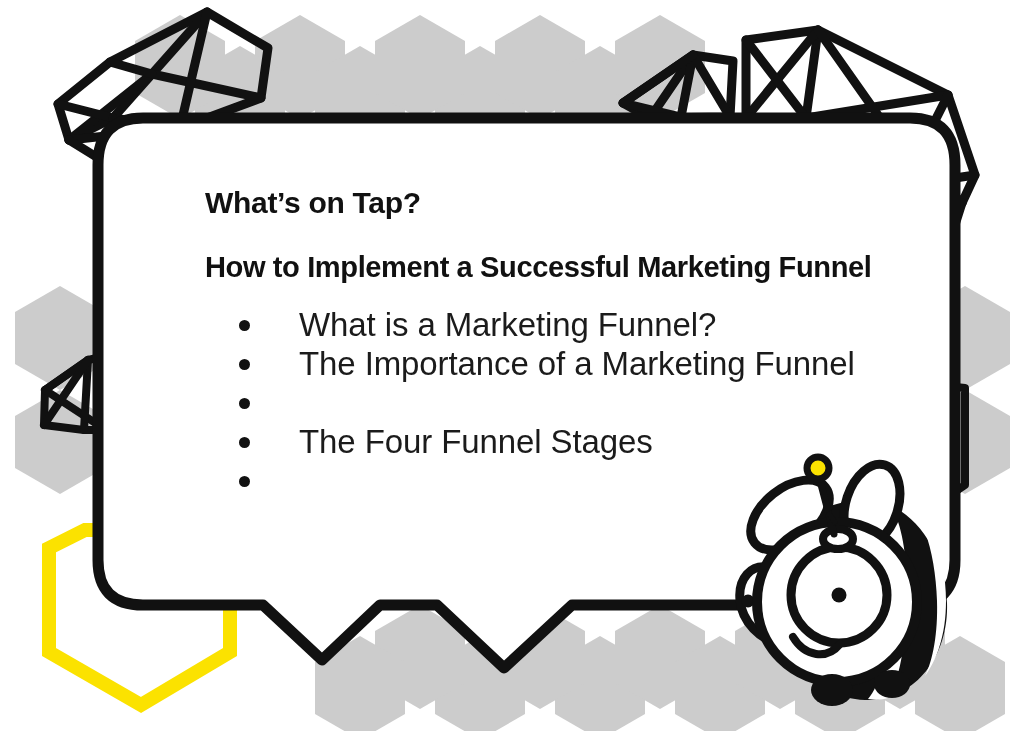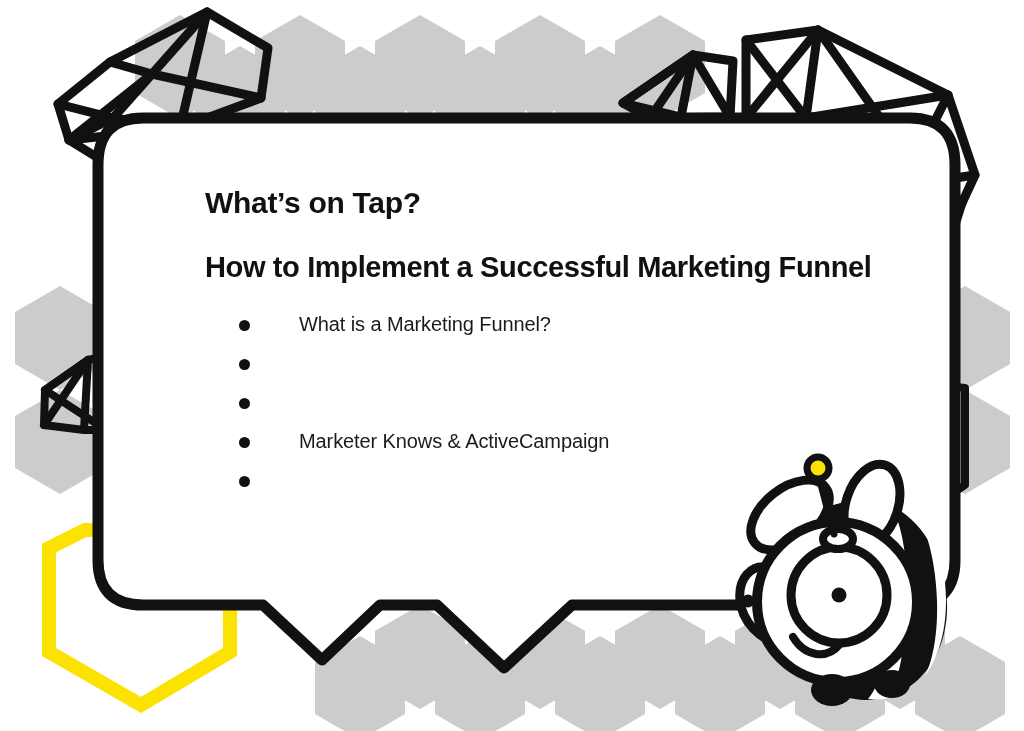--- a/index.html
+++ b/index.html
@@ -57,21 +57,21 @@
     top: 305px;
     margin: 0;
     padding: 0;
     list-style: none;
     width: 760px;
   }
   .bullet-list li {
     position: relative;
     height: 39px;
     line-height: 39px;
-    font-size: 20px;
+    font-size: 33px;
     color: #1b1b1b;
     letter-spacing: -0.1px;
     white-space: nowrap;
   }
   .bullet-dot {
     position: absolute;
     left: 34px;
     top: 15px;
     width: 11px;
     height: 11px;
@@ -240,27 +240,28 @@
 
     <div class="headline">How to Implement a Successful Marketing Funnel</div>
 
     <ul class="bullet-list">
       <li>
         <span class="bullet-dot"></span>
         <span class="bullet-text">What is a Marketing Funnel?</span>
       </li>
       <li>
         <span class="bullet-dot"></span>
-      </li>
-      <li>
-        <span class="bullet-dot"></span>
-      </li>
-      <li>
-        <span class="bullet-dot"></span>
-        <span class="bullet-text">Marketer Knows &amp; ActiveCampaign</span>
+        <span class="bullet-text">The Importance of a Marketing Funnel</span>
+      </li>
+      <li>
+        <span class="bullet-dot"></span>
+      </li>
+      <li>
+        <span class="bullet-dot"></span>
+        <span class="bullet-text">The Four Funnel Stages</span>
       </li>
       <li>
         <span class="bullet-dot"></span>
       </li>
     </ul>
 
   </div>
 </div>
 
 </body></html>

